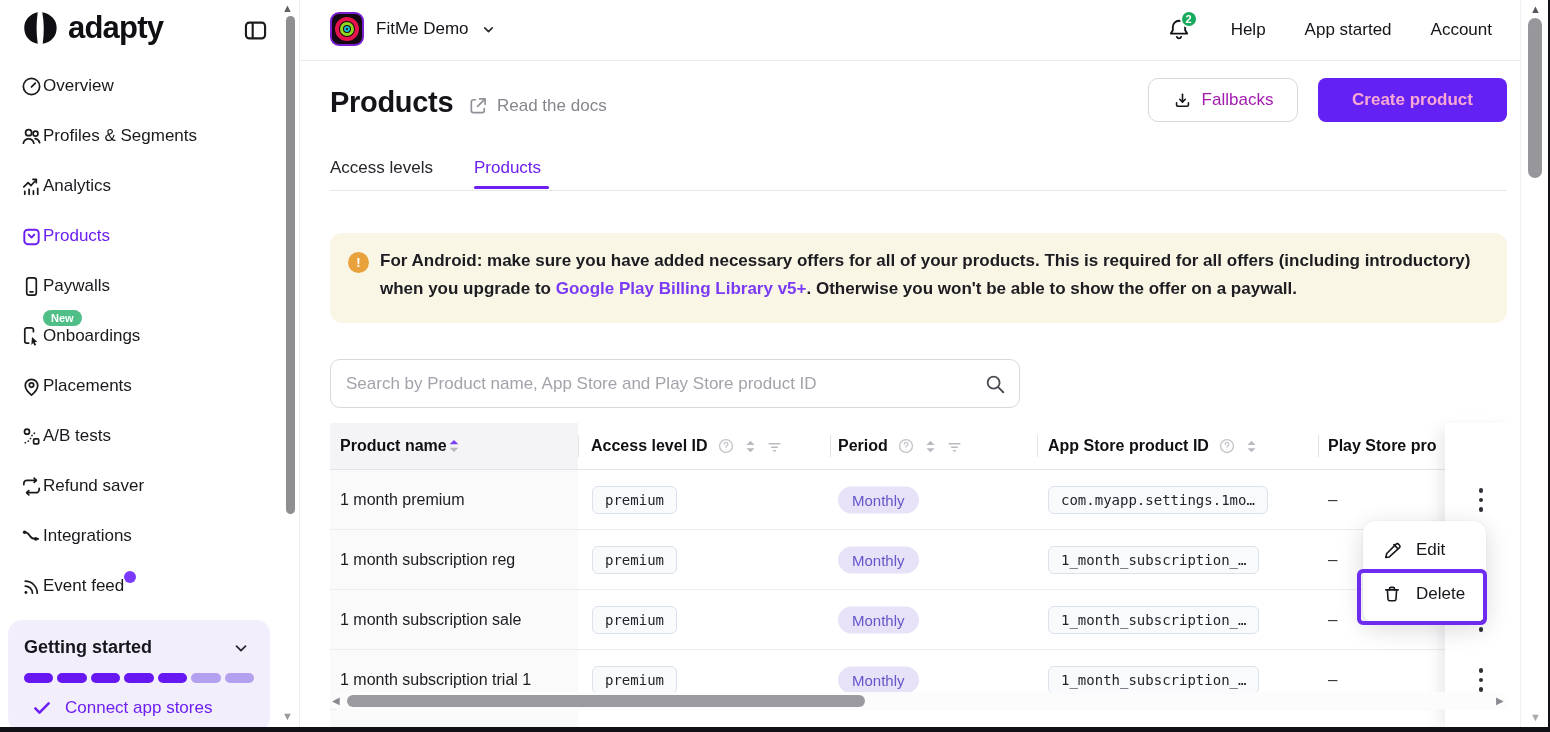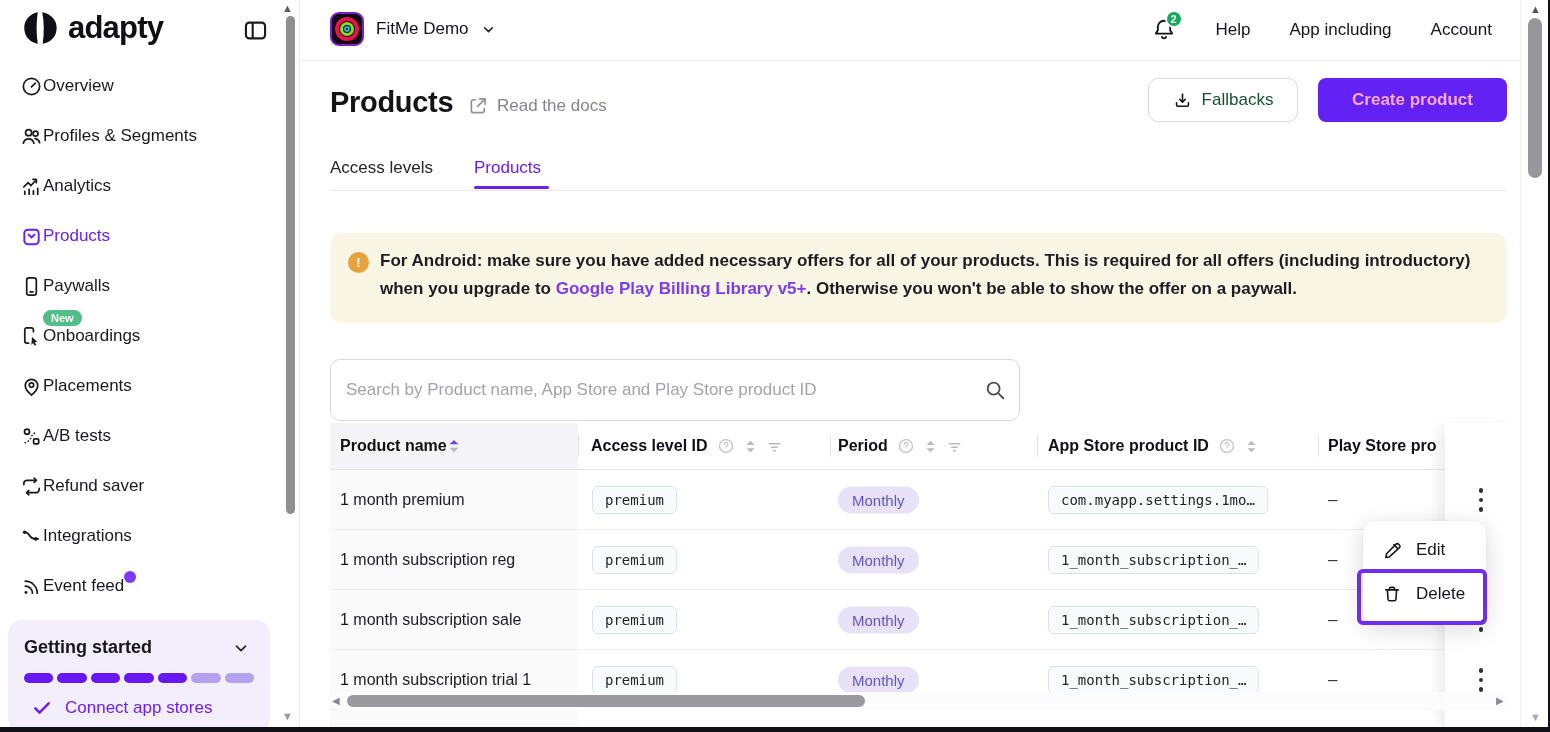--- a/index.html
+++ b/index.html
@@ -37,35 +37,35 @@
   .r3{left:12px;top:12px;width:6px;height:6px;border:2px solid #18b9c9;}
   .app-name{font-size:17px;font-weight:500;color:#141419;}
   .top-right{position:absolute;right:28px;top:0;height:60px;display:flex;align-items:center;gap:39px;}
   .top-link{font-size:17px;color:#141419;cursor:pointer;}
   .bell-wrap{position:relative;cursor:pointer;}
   .bell-badge{position:absolute;right:-6px;top:-7px;width:18px;height:18px;border-radius:50%;background:#18a95d;border:2px solid #fff;color:#fff;font-size:11px;font-weight:700;display:flex;align-items:center;justify-content:center;}
 
   
   .page-title{position:absolute;left:330px;top:86px;font-size:29px;font-weight:700;letter-spacing:-0.3px;color:#131318;}
   .docs-link{position:absolute;left:468px;top:96px;display:flex;align-items:center;gap:9px;color:#85858d;font-size:17px;cursor:pointer;}
-  .btn-fallbacks{position:absolute;left:1148px;top:78px;width:150px;height:44px;border:1px solid #d8d8dd;border-radius:10px;background:#fff;display:flex;align-items:center;justify-content:center;gap:10px;font-size:17px;color:#14532d;cursor:pointer;}
+  .btn-fallbacks{position:absolute;left:1148px;top:78px;width:150px;height:44px;border:1px solid #d8d8dd;border-radius:10px;background:#fff;display:flex;align-items:center;justify-content:center;gap:10px;font-size:17px;color:#a21caf;cursor:pointer;}
   .btn-create{position:absolute;left:1318px;top:78px;width:189px;height:44px;background:#6421f3;border-radius:8px;color:#f9a8d4;font-size:17px;font-weight:600;display:flex;align-items:center;justify-content:center;cursor:pointer;}
   .tab{position:absolute;top:158px;font-size:17px;color:#26262c;cursor:pointer;}
   .tab.active{color:#6c1ff0;font-weight:500;}
   .tab-underline{position:absolute;left:474px;top:186px;width:75px;height:3px;background:#6c1ff0;border-radius:2px;}
   .tabs-divider{position:absolute;left:330px;top:190px;width:1177px;height:1px;background:#e9e9ec;}
 
   
   .banner{position:absolute;left:330px;top:233px;width:1177px;height:90px;background:#faf6e6;border-radius:12px;}
   .banner-icon{position:absolute;left:18px;top:19px;width:21px;height:21px;border-radius:50%;background:#e9a23b;color:#fff;font-size:13px;font-weight:700;display:flex;align-items:center;justify-content:center;}
   .banner-text{position:absolute;left:50px;top:14px;width:1112px;font-size:17px;line-height:28px;color:#1c1c21;font-weight:bold;}
   .banner-link{color:#7b3bf5;cursor:pointer;}
 
   
-  .search-box{position:absolute;left:330px;top:359px;width:690px;height:62px;border:1px solid #d8d8dd;border-radius:10px;background:#fff;display:flex;align-items:center;padding:0 13px 0 15px;}
+  .search-box{position:absolute;left:330px;top:359px;width:690px;height:49px;border:1px solid #d8d8dd;border-radius:10px;background:#fff;display:flex;align-items:center;padding:0 13px 0 15px;}
   .search-box input{flex:1;border:none;outline:none;font-family:"Liberation Sans",sans-serif;font-size:17px;color:#2c2c32;background:transparent;}
   .search-box input::placeholder{color:#a3a3ab;}
 
   
   .thead{position:absolute;left:330px;top:423px;width:1190px;height:47px;border-bottom:1px solid #e4e4e8;background:#fff;}
   .th-name{position:absolute;left:0;top:0;width:248px;height:46px;background:#f4f4f6;display:flex;align-items:center;padding-left:10px;cursor:pointer;}
   .th-label{font-size:16px;font-weight:700;color:#101014;white-space:nowrap;}
   .th-group{position:absolute;top:0;height:46px;display:flex;align-items:center;gap:9px;cursor:pointer;}
   .col-sep{position:absolute;top:12px;width:1px;height:22px;background:#e2e2e7;}
   .row{position:absolute;left:330px;width:1190px;height:60px;border-bottom:1px solid #ededf1;background:#fff;}
@@ -281,21 +281,21 @@
     </div>
     <div class="top-right">
       <span class="bell-wrap">
         <span><svg width="26" height="26" viewBox="0 0 24 24" fill="none" stroke="#111115" stroke-width="1.7" stroke-linecap="round" stroke-linejoin="round">
               <path d="M12 3.5a5.7 5.7 0 0 0-5.7 5.7v3.1L4.5 15.3h15L17.7 12.3V9.2A5.7 5.7 0 0 0 12 3.5Z"></path>
               <path d="M10 18.3a2.1 2.1 0 0 0 4 0"></path>
             </svg></span>
         <span class="bell-badge">2</span>
       </span>
       <span class="top-link">Help</span>
-      <span class="top-link">App including</span>
+      <span class="top-link">App started</span>
       <span class="top-link">Account</span>
     </div>
   </div>
 
   <div class="page-title">Products</div>
   <div class="docs-link">
     <span>
         <svg width="20" height="20" viewBox="0 0 24 24" fill="none" stroke="#909098" stroke-width="2" stroke-linecap="round" stroke-linejoin="round">
           <path d="M9 4.5H6.5A2.5 2.5 0 0 0 4 7v10.5A2.5 2.5 0 0 0 6.5 20H17a2.5 2.5 0 0 0 2.5-2.5V15"></path>
           <path d="M14 3.5h6.5V10"></path>

